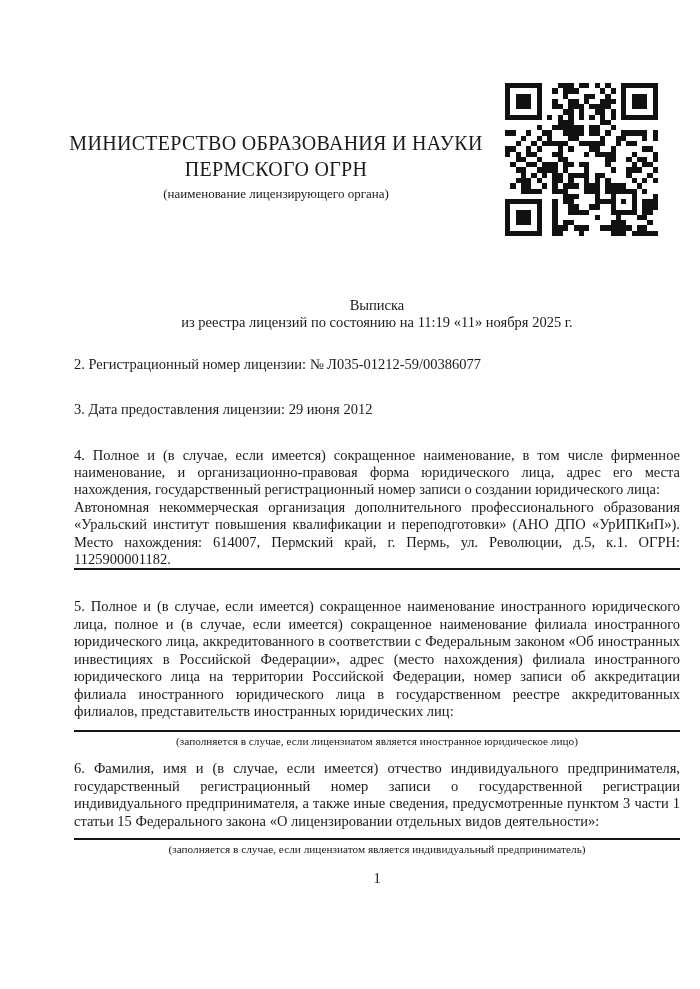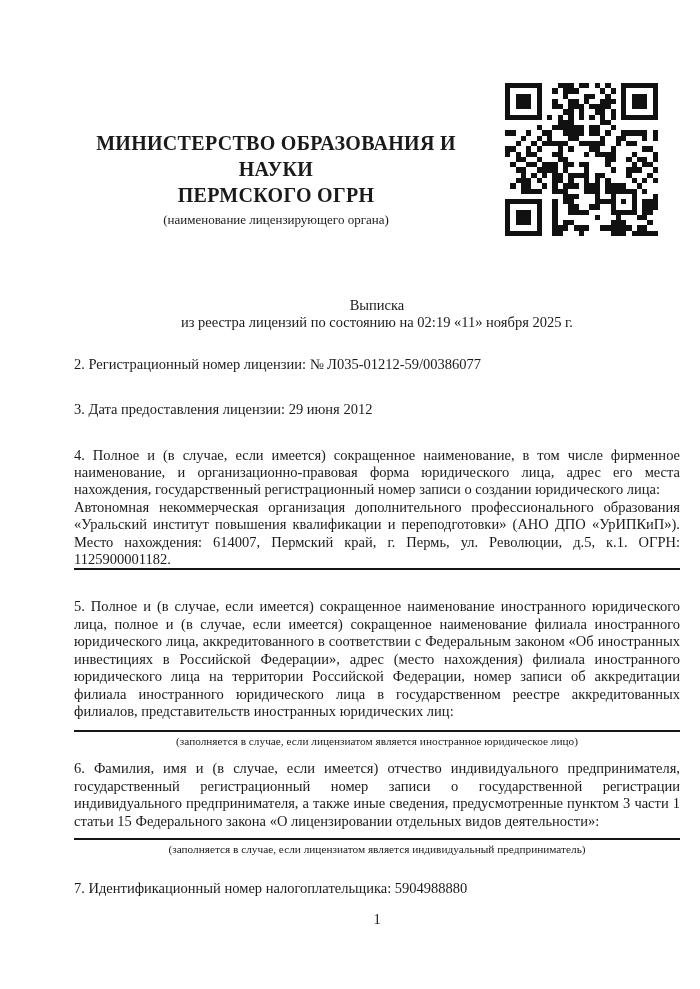--- a/index.html
+++ b/index.html
@@ -11,21 +11,21 @@
     background:#ffffff;
     color:#1a1a1a;
     font-family:"Liberation Serif", serif;
     overflow:hidden;
   }
   .org-header {
     position:absolute; left:64px; top:130px; width:424px;
     text-align:center;
   }
   .org-name {
-    font-weight:bold; font-size:20px; line-height:26px;
+    font-weight:normal; font-size:20px; line-height:26px;
     letter-spacing:0.3px;
   }
   .org-caption { font-size:13px; line-height:13px; margin-top:5px; }
   .qr { position:absolute; left:505px; top:83px; width:153px; height:153px; }
   .qr svg { display:block; width:153px; height:153px; }
   .doc-body {
     position:absolute; left:74px; top:0; width:606px;
     font-size:14.5px; line-height:17.4px;
   }
   .doc-title { margin-top:297px; text-align:center; }
@@ -59,21 +59,21 @@
   <div class="qr">
     <svg id="qr-svg" viewBox="0 0 29 29" shape-rendering="crispEdges" xmlns="http://www.w3.org/2000/svg">
         <path d="M0 0h1v1h-1zM1 0h1v1h-1zM2 0h1v1h-1zM3 0h1v1h-1zM4 0h1v1h-1zM5 0h1v1h-1zM6 0h1v1h-1zM10 0h1v1h-1zM11 0h1v1h-1zM12 0h1v1h-1zM14 0h1v1h-1zM15 0h1v1h-1zM17 0h1v1h-1zM19 0h1v1h-1zM22 0h1v1h-1zM23 0h1v1h-1zM24 0h1v1h-1zM25 0h1v1h-1zM26 0h1v1h-1zM27 0h1v1h-1zM28 0h1v1h-1zM0 1h1v1h-1zM6 1h1v1h-1zM9 1h1v1h-1zM11 1h1v1h-1zM12 1h1v1h-1zM13 1h1v1h-1zM18 1h1v1h-1zM20 1h1v1h-1zM22 1h1v1h-1zM28 1h1v1h-1zM0 2h1v1h-1zM2 2h1v1h-1zM3 2h1v1h-1zM4 2h1v1h-1zM6 2h1v1h-1zM11 2h1v1h-1zM15 2h1v1h-1zM16 2h1v1h-1zM19 2h1v1h-1zM22 2h1v1h-1zM24 2h1v1h-1zM25 2h1v1h-1zM26 2h1v1h-1zM28 2h1v1h-1zM0 3h1v1h-1zM2 3h1v1h-1zM3 3h1v1h-1zM4 3h1v1h-1zM6 3h1v1h-1zM9 3h1v1h-1zM12 3h1v1h-1zM13 3h1v1h-1zM15 3h1v1h-1zM18 3h1v1h-1zM19 3h1v1h-1zM20 3h1v1h-1zM22 3h1v1h-1zM24 3h1v1h-1zM25 3h1v1h-1zM26 3h1v1h-1zM28 3h1v1h-1zM0 4h1v1h-1zM2 4h1v1h-1zM3 4h1v1h-1zM4 4h1v1h-1zM6 4h1v1h-1zM9 4h1v1h-1zM10 4h1v1h-1zM12 4h1v1h-1zM13 4h1v1h-1zM14 4h1v1h-1zM16 4h1v1h-1zM17 4h1v1h-1zM18 4h1v1h-1zM19 4h1v1h-1zM22 4h1v1h-1zM24 4h1v1h-1zM25 4h1v1h-1zM26 4h1v1h-1zM28 4h1v1h-1zM0 5h1v1h-1zM6 5h1v1h-1zM11 5h1v1h-1zM12 5h1v1h-1zM14 5h1v1h-1zM17 5h1v1h-1zM18 5h1v1h-1zM20 5h1v1h-1zM22 5h1v1h-1zM28 5h1v1h-1zM0 6h1v1h-1zM1 6h1v1h-1zM2 6h1v1h-1zM3 6h1v1h-1zM4 6h1v1h-1zM5 6h1v1h-1zM6 6h1v1h-1zM8 6h1v1h-1zM10 6h1v1h-1zM12 6h1v1h-1zM14 6h1v1h-1zM16 6h1v1h-1zM18 6h1v1h-1zM20 6h1v1h-1zM22 6h1v1h-1zM23 6h1v1h-1zM24 6h1v1h-1zM25 6h1v1h-1zM26 6h1v1h-1zM27 6h1v1h-1zM28 6h1v1h-1zM10 7h1v1h-1zM11 7h1v1h-1zM12 7h1v1h-1zM18 7h1v1h-1zM19 7h1v1h-1zM6 8h1v1h-1zM9 8h1v1h-1zM10 8h1v1h-1zM11 8h1v1h-1zM12 8h1v1h-1zM13 8h1v1h-1zM14 8h1v1h-1zM16 8h1v1h-1zM17 8h1v1h-1zM20 8h1v1h-1zM0 9h1v1h-1zM1 9h1v1h-1zM4 9h1v1h-1zM7 9h1v1h-1zM8 9h1v1h-1zM11 9h1v1h-1zM12 9h1v1h-1zM13 9h1v1h-1zM14 9h1v1h-1zM16 9h1v1h-1zM17 9h1v1h-1zM19 9h1v1h-1zM22 9h1v1h-1zM23 9h1v1h-1zM24 9h1v1h-1zM25 9h1v1h-1zM26 9h1v1h-1zM28 9h1v1h-1zM3 10h1v1h-1zM6 10h1v1h-1zM8 10h1v1h-1zM12 10h1v1h-1zM13 10h1v1h-1zM18 10h1v1h-1zM21 10h1v1h-1zM22 10h1v1h-1zM26 10h1v1h-1zM28 10h1v1h-1zM2 11h1v1h-1zM5 11h1v1h-1zM7 11h1v1h-1zM8 11h1v1h-1zM9 11h1v1h-1zM10 11h1v1h-1zM11 11h1v1h-1zM14 11h1v1h-1zM15 11h1v1h-1zM16 11h1v1h-1zM17 11h1v1h-1zM18 11h1v1h-1zM21 11h1v1h-1zM23 11h1v1h-1zM24 11h1v1h-1zM0 12h1v1h-1zM1 12h1v1h-1zM4 12h1v1h-1zM6 12h1v1h-1zM10 12h1v1h-1zM12 12h1v1h-1zM16 12h1v1h-1zM17 12h1v1h-1zM20 12h1v1h-1zM26 12h1v1h-1zM27 12h1v1h-1zM0 13h1v1h-1zM2 13h1v1h-1zM4 13h1v1h-1zM5 13h1v1h-1zM9 13h1v1h-1zM10 13h1v1h-1zM15 13h1v1h-1zM17 13h1v1h-1zM18 13h1v1h-1zM19 13h1v1h-1zM20 13h1v1h-1zM24 13h1v1h-1zM28 13h1v1h-1zM2 14h1v1h-1zM3 14h1v1h-1zM6 14h1v1h-1zM10 14h1v1h-1zM11 14h1v1h-1zM19 14h1v1h-1zM20 14h1v1h-1zM23 14h1v1h-1zM25 14h1v1h-1zM26 14h1v1h-1zM28 14h1v1h-1zM1 15h1v1h-1zM4 15h1v1h-1zM5 15h1v1h-1zM7 15h1v1h-1zM8 15h1v1h-1zM9 15h1v1h-1zM11 15h1v1h-1zM12 15h1v1h-1zM14 15h1v1h-1zM15 15h1v1h-1zM19 15h1v1h-1zM24 15h1v1h-1zM26 15h1v1h-1zM27 15h1v1h-1zM2 16h1v1h-1zM3 16h1v1h-1zM6 16h1v1h-1zM7 16h1v1h-1zM8 16h1v1h-1zM9 16h1v1h-1zM11 16h1v1h-1zM15 16h1v1h-1zM20 16h1v1h-1zM23 16h1v1h-1zM24 16h1v1h-1zM25 16h1v1h-1zM28 16h1v1h-1zM3 17h1v1h-1zM5 17h1v1h-1zM7 17h1v1h-1zM9 17h1v1h-1zM10 17h1v1h-1zM12 17h1v1h-1zM13 17h1v1h-1zM14 17h1v1h-1zM15 17h1v1h-1zM17 17h1v1h-1zM18 17h1v1h-1zM23 17h1v1h-1zM27 17h1v1h-1zM2 18h1v1h-1zM3 18h1v1h-1zM4 18h1v1h-1zM6 18h1v1h-1zM9 18h1v1h-1zM10 18h1v1h-1zM12 18h1v1h-1zM15 18h1v1h-1zM17 18h1v1h-1zM19 18h1v1h-1zM24 18h1v1h-1zM26 18h1v1h-1zM28 18h1v1h-1zM1 19h1v1h-1zM3 19h1v1h-1zM4 19h1v1h-1zM7 19h1v1h-1zM9 19h1v1h-1zM11 19h1v1h-1zM12 19h1v1h-1zM13 19h1v1h-1zM15 19h1v1h-1zM16 19h1v1h-1zM17 19h1v1h-1zM19 19h1v1h-1zM20 19h1v1h-1zM21 19h1v1h-1zM22 19h1v1h-1zM25 19h1v1h-1zM3 20h1v1h-1zM4 20h1v1h-1zM5 20h1v1h-1zM6 20h1v1h-1zM9 20h1v1h-1zM10 20h1v1h-1zM11 20h1v1h-1zM15 20h1v1h-1zM16 20h1v1h-1zM17 20h1v1h-1zM19 20h1v1h-1zM20 20h1v1h-1zM21 20h1v1h-1zM22 20h1v1h-1zM23 20h1v1h-1zM24 20h1v1h-1zM26 20h1v1h-1zM11 21h1v1h-1zM12 21h1v1h-1zM13 21h1v1h-1zM17 21h1v1h-1zM20 21h1v1h-1zM24 21h1v1h-1zM28 21h1v1h-1zM0 22h1v1h-1zM1 22h1v1h-1zM2 22h1v1h-1zM3 22h1v1h-1zM4 22h1v1h-1zM5 22h1v1h-1zM6 22h1v1h-1zM9 22h1v1h-1zM11 22h1v1h-1zM12 22h1v1h-1zM17 22h1v1h-1zM18 22h1v1h-1zM19 22h1v1h-1zM20 22h1v1h-1zM22 22h1v1h-1zM24 22h1v1h-1zM26 22h1v1h-1zM27 22h1v1h-1zM28 22h1v1h-1zM0 23h1v1h-1zM6 23h1v1h-1zM9 23h1v1h-1zM12 23h1v1h-1zM13 23h1v1h-1zM16 23h1v1h-1zM17 23h1v1h-1zM20 23h1v1h-1zM24 23h1v1h-1zM26 23h1v1h-1zM27 23h1v1h-1zM28 23h1v1h-1zM0 24h1v1h-1zM2 24h1v1h-1zM3 24h1v1h-1zM4 24h1v1h-1zM6 24h1v1h-1zM9 24h1v1h-1zM12 24h1v1h-1zM13 24h1v1h-1zM14 24h1v1h-1zM15 24h1v1h-1zM20 24h1v1h-1zM21 24h1v1h-1zM22 24h1v1h-1zM23 24h1v1h-1zM24 24h1v1h-1zM26 24h1v1h-1zM27 24h1v1h-1zM0 25h1v1h-1zM2 25h1v1h-1zM3 25h1v1h-1zM4 25h1v1h-1zM6 25h1v1h-1zM9 25h1v1h-1zM17 25h1v1h-1zM21 25h1v1h-1zM25 25h1v1h-1zM26 25h1v1h-1zM0 26h1v1h-1zM2 26h1v1h-1zM3 26h1v1h-1zM4 26h1v1h-1zM6 26h1v1h-1zM9 26h1v1h-1zM11 26h1v1h-1zM12 26h1v1h-1zM20 26h1v1h-1zM21 26h1v1h-1zM22 26h1v1h-1zM27 26h1v1h-1zM0 27h1v1h-1zM6 27h1v1h-1zM9 27h1v1h-1zM10 27h1v1h-1zM11 27h1v1h-1zM13 27h1v1h-1zM14 27h1v1h-1zM15 27h1v1h-1zM18 27h1v1h-1zM19 27h1v1h-1zM20 27h1v1h-1zM21 27h1v1h-1zM22 27h1v1h-1zM23 27h1v1h-1zM25 27h1v1h-1zM26 27h1v1h-1zM0 28h1v1h-1zM1 28h1v1h-1zM2 28h1v1h-1zM3 28h1v1h-1zM4 28h1v1h-1zM5 28h1v1h-1zM6 28h1v1h-1zM9 28h1v1h-1zM10 28h1v1h-1zM14 28h1v1h-1zM20 28h1v1h-1zM21 28h1v1h-1zM22 28h1v1h-1zM24 28h1v1h-1zM25 28h1v1h-1zM26 28h1v1h-1zM27 28h1v1h-1zM28 28h1v1h-1z" fill="#111111"></path>
       </svg>
   </div>
 
   <div class="doc-body">
 
     <div class="doc-title">
       <div>Выписка</div>
-      <div>из реестра лицензий по состоянию на 02:19 «11» ноября 2025 г.</div>
+      <div>из реестра лицензий по состоянию на 11:19 «11» ноября 2025 г.</div>
     </div>
 
 
     <div class="item item-2">
       <div>2. Регистрационный номер лицензии: № Л035-01212-59/00386077</div>
     </div>
 
     <div class="item">
       <div>3. Дата предоставления лицензии: 29 июня 2012</div>
     </div>
@@ -91,20 +91,17 @@
       <div class="caption">(заполняется в случае, если лицензиатом является иностранное юридическое лицо)</div>
     </div>
 
     <div class="item item-6">
       <div class="para">6. Фамилия, имя и (в случае, если имеется) отчество индивидуального предпринимателя, государственный регистрационный номер записи о государственной регистрации индивидуального предпринимателя, а также иные сведения, предусмотренные пунктом 3 части 1 статьи 15 Федерального закона «О лицензировании отдельных видов деятельности»:</div>
       <div class="fill-space-lg"></div>
       <div class="sign-line"></div>
       <div class="caption">(заполняется в случае, если лицензиатом является индивидуальный предприниматель)</div>
     </div>
 
-    <div class="item item-7">
-      <div>7. Идентификационный номер налогоплательщика: 5904988880</div>
-    </div>
 
     <div class="page-number">1</div>
 
   </div>
 </div>
 
 </body></html>

